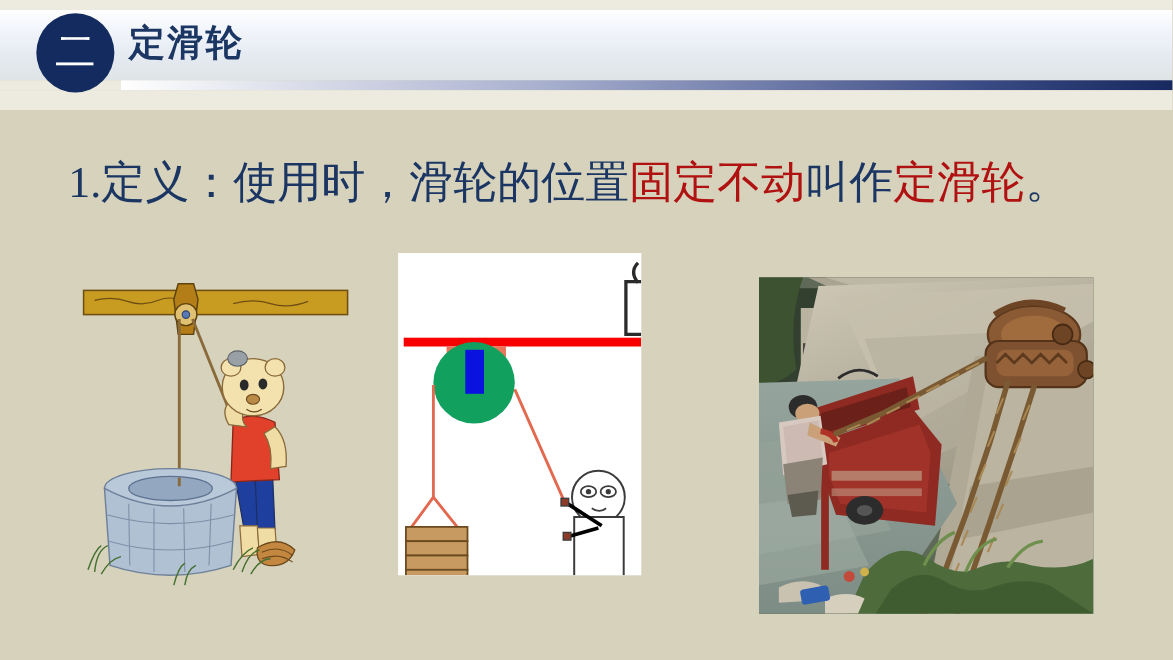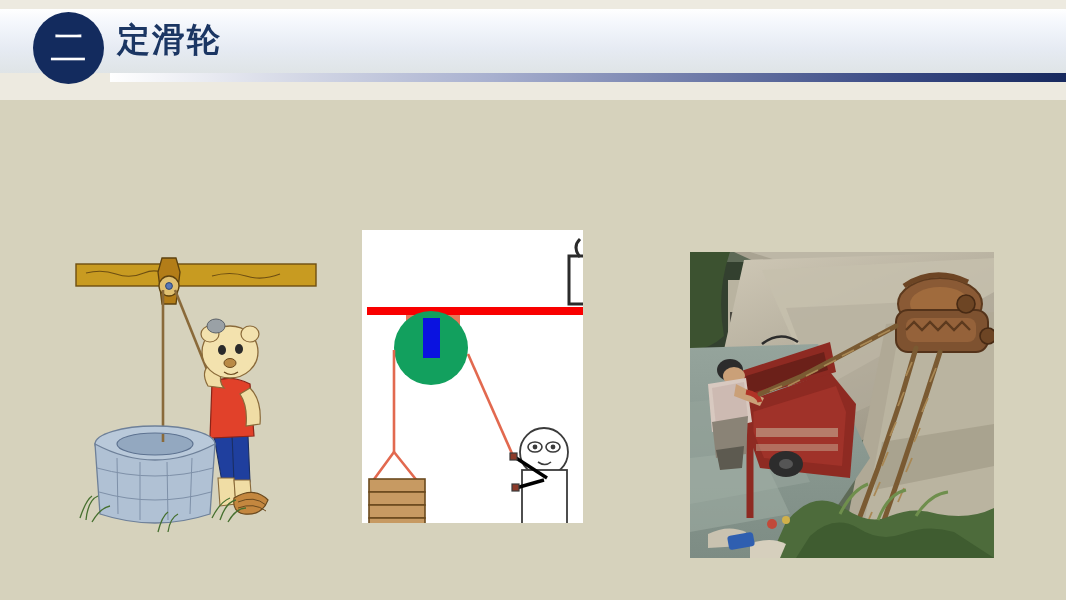--- a/index.html
+++ b/index.html
@@ -75,20 +75,21 @@
   <div class="hdr-bar"></div>
   <div class="hdr-rule-tail"></div>
   <div class="hdr-rule"></div>
   <div class="hdr-bottom"></div>
 
   <div class="badge">
     <span class="badge-num">二</span>
   </div>
   <div class="hdr-title">定滑轮</div>
 
+  <div class="stmt"><span>1.定义：使用时，滑轮的位置</span><span class="hl">固定不动</span><span>叫作</span><span class="hl">定滑轮</span><span>。</span></div>
 
   <div class="fig-well">
     <svg width="280" height="300" viewBox="0 0 280 300">
 
       <g>
         <rect x="14" y="18" width="240" height="22" fill="#c89b21" stroke="#6e4f12" stroke-width="1.4"></rect>
         <path d="M24 27 q16 -4 30 1 q14 5 28 -1 q12 -5 24 2 M150 30 q18 -5 34 0 q16 5 34 -2" fill="none" stroke="#6e4f12" stroke-width="1.1"></path>
       </g>
 
       <g>

